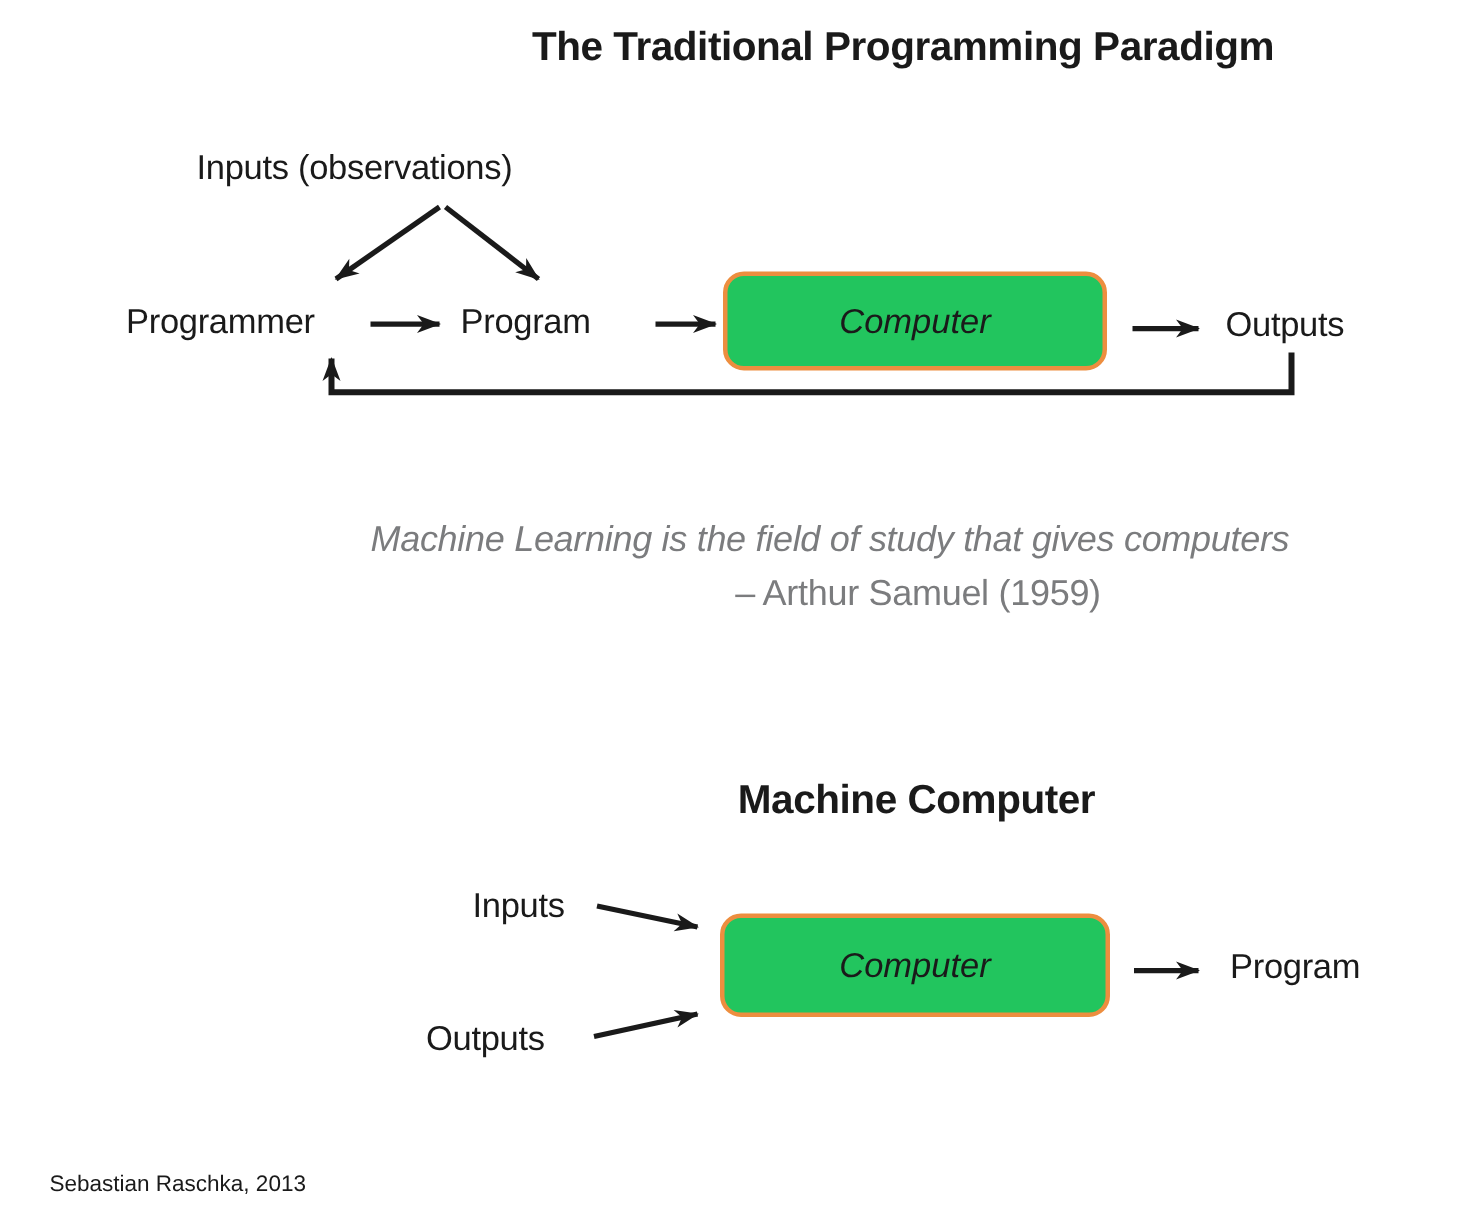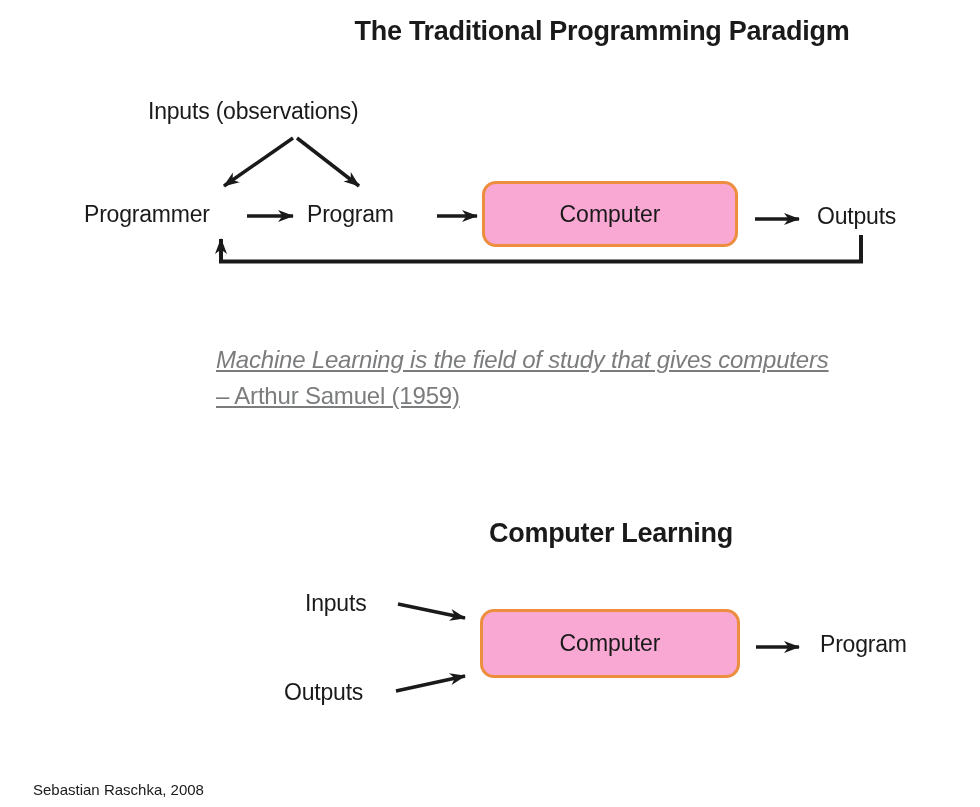--- a/index.html
+++ b/index.html
@@ -25,39 +25,39 @@
   }
   .label {
     font-size: 23px;
     letter-spacing: -0.2px;
   }
   .computer-box {
     position: absolute;
     box-sizing: border-box;
     border: 3.5px solid var(--box-border, #ED8E3F);
     border-radius: 14px;
-    background: #f9a8d4;
+    background: #22c55e;
     display: flex;
     align-items: center;
     justify-content: center;
     font-size: 23px;
+    font-style: italic;
   }
   .quote {
     position: absolute;
-    left: 216px;
+    left: 247px;
     top: 342px;
     width: 730px;
     font-size: 24px;
     line-height: 36px;
     color: var(--quote-text, #7b7c7e);
     letter-spacing: -0.2px;
-    text-decoration: underline;
   }
   .quote .q-line { font-style: italic; }
-  .quote .q-attr { font-style: normal; }
+  .quote .q-attr { font-style: normal; text-align: center; }
   .footer {
     font-size: 15px;
     color: var(--text, #1a1a1a);
   }
   svg.arrow-layer {
     position: absolute;
     left: 0; top: 0;
     width: 980px; height: 807px;
   }
   svg.arrow-layer path.arrow {
@@ -87,44 +87,44 @@
     <path class="arrow" d="M755,219 L799,219" marker-end="url(#ah)"></path>
     <path class="arrow thick" d="M861,235 L861,261.5 L221,261.5 L221,239" marker-end="url(#ah)"></path>
 
     <path class="arrow" d="M398,604 L465,618" marker-end="url(#ah)"></path>
     <path class="arrow" d="M396,691 L465,676" marker-end="url(#ah)"></path>
     <path class="arrow" d="M756,647 L799,647" marker-end="url(#ah)"></path>
   </svg>
 
   <div class="abs title" style="left:224px; top:16px; width:756px;">The Traditional Programming Paradigm</div>
 
-  <div class="abs label" style="left:148px; top:98px;text-align:right;">Inputs (observations)</div>
+  <div class="abs label" style="left:131px; top:98px;text-align:right;">Inputs (observations)</div>
 
   <div class="abs label" style="left:84px; top:201px;text-align:right;">Programmer</div>
 
   <div class="abs label" style="left:307px; top:201px;">Program</div>
 
   <div class="computer-box" style="left:482px; top:181px; width:256px; height:66px;">
     <span>Computer</span>
   </div>
 
   <div class="abs label" style="left:817px; top:203px;">Outputs</div>
 
   <div class="quote">
     <div class="q-line">Machine Learning is the field of study that gives computers</div>
     <div class="q-attr">– Arthur Samuel (1959)</div>
   </div>
 
-  <div class="abs title" style="left:430px; top:518px; width:362px;">Computer Learning</div>
+  <div class="abs title" style="left:430px; top:518px; width:362px;">Machine Computer</div>
 
-  <div class="abs label" style="left:305px; top:590px;">Inputs</div>
+  <div class="abs label" style="left:315px; top:590px;">Inputs</div>
 
   <div class="abs label" style="left:284px; top:679px;">Outputs</div>
 
   <div class="computer-box" style="left:480px; top:609px; width:260px; height:69px;">
     <span>Computer</span>
   </div>
 
   <div class="abs label" style="left:820px; top:631px;">Program</div>
 
-  <div class="abs footer" style="left:33px; top:781px;">Sebastian Raschka, 2008</div>
+  <div class="abs footer" style="left:33px; top:781px;">Sebastian Raschka, 2013</div>
 
 </div>
 
 </body></html>

